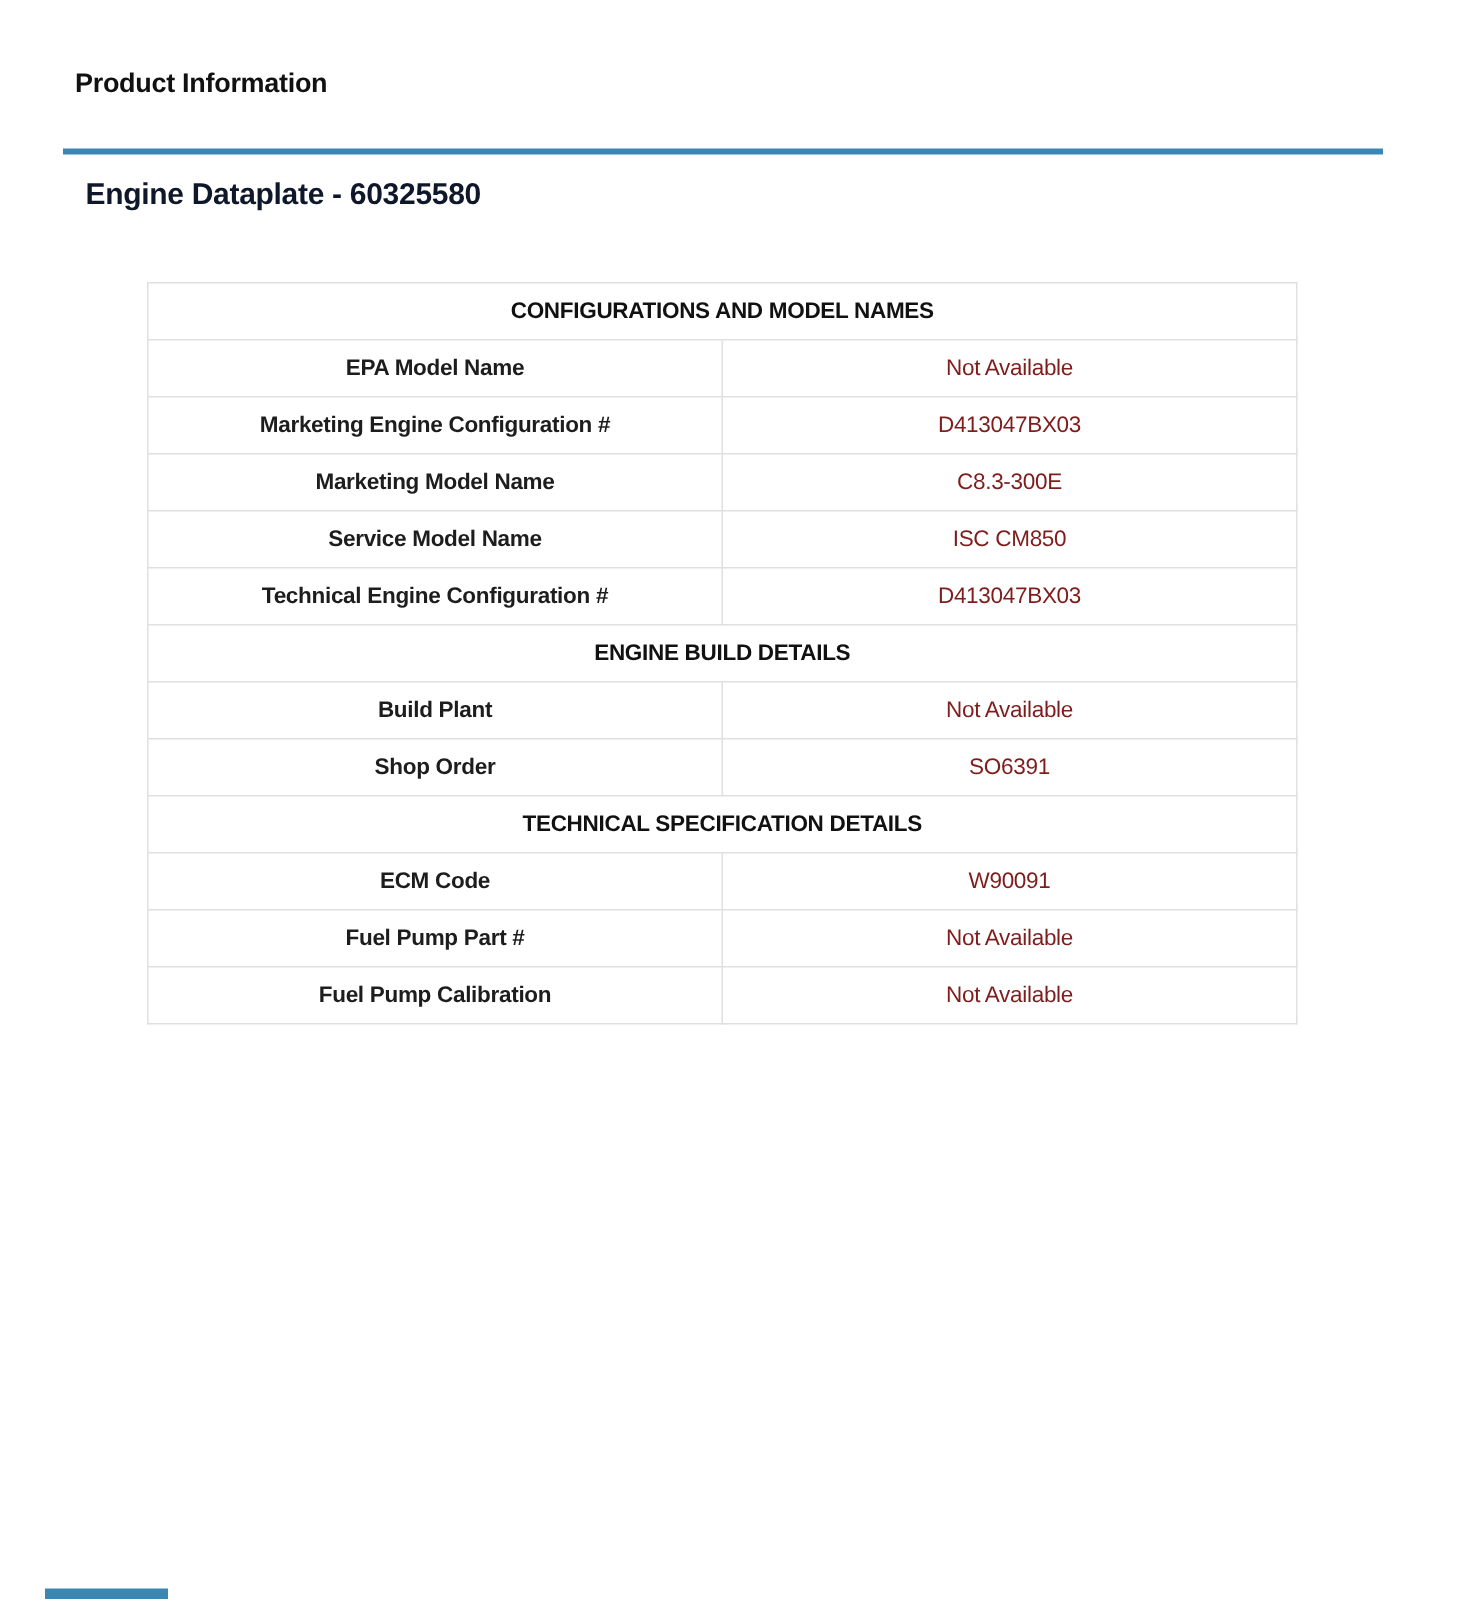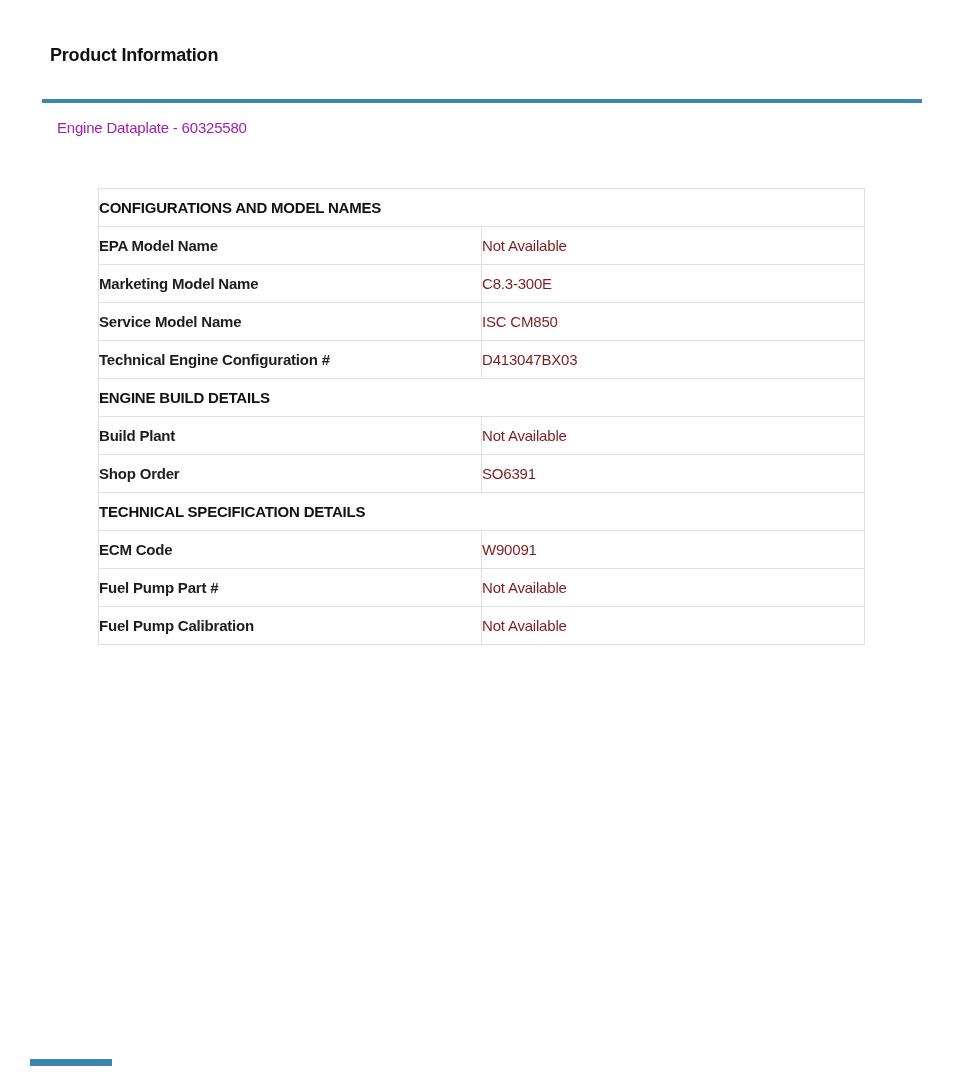--- a/index.html
+++ b/index.html
@@ -1,15 +1,15 @@
 <!DOCTYPE html>
 <html><head>
 <meta charset="utf-8">
 <style>
-  * { margin: 0; padding: 0; box-sizing: border-box; }
+  * { margin: 0; padding: 0; box-sizing: border-box; text-align: center; }
   html, body {
     width: 980px;
     height: 1074px;
     background: #ffffff;
     font-family: "Liberation Sans", sans-serif;
     color: #212121;
     position: relative;
     overflow: hidden;
   }
   .page-title {
@@ -26,23 +26,23 @@
     left: 42px;
     top: 99px;
     width: 880px;
     height: 4px;
     background: #3b87b4;
   }
   .subtitle {
     position: absolute;
     left: 57px;
     top: 119px;
-    font-size: 15px;
-    font-weight: normal;
-    color: #a21caf;
+    font-size: 20px;
+    font-weight: bold;
+    color: #0f172a;
     letter-spacing: -0.2px;
   }
   .dataplate-table {
     position: absolute;
     left: 98px;
     top: 188px;
     width: 767px;
     border-collapse: collapse;
     table-layout: fixed;
   }
@@ -89,20 +89,24 @@
 <table class="dataplate-table">
   <tbody id="table-body">
       <tr>
         <td class="section-header" colspan="2">CONFIGURATIONS AND MODEL NAMES</td>
       </tr>
       <tr>
         <td class="row-label">EPA Model Name</td>
         <td class="row-value">Not Available</td>
       </tr>
       <tr>
+        <td class="row-label">Marketing Engine Configuration #</td>
+        <td class="row-value">D413047BX03</td>
+      </tr>
+      <tr>
         <td class="row-label">Marketing Model Name</td>
         <td class="row-value">C8.3-300E</td>
       </tr>
       <tr>
         <td class="row-label">Service Model Name</td>
         <td class="row-value">ISC CM850</td>
       </tr>
       <tr>
         <td class="row-label">Technical Engine Configuration #</td>
         <td class="row-value">D413047BX03</td>

